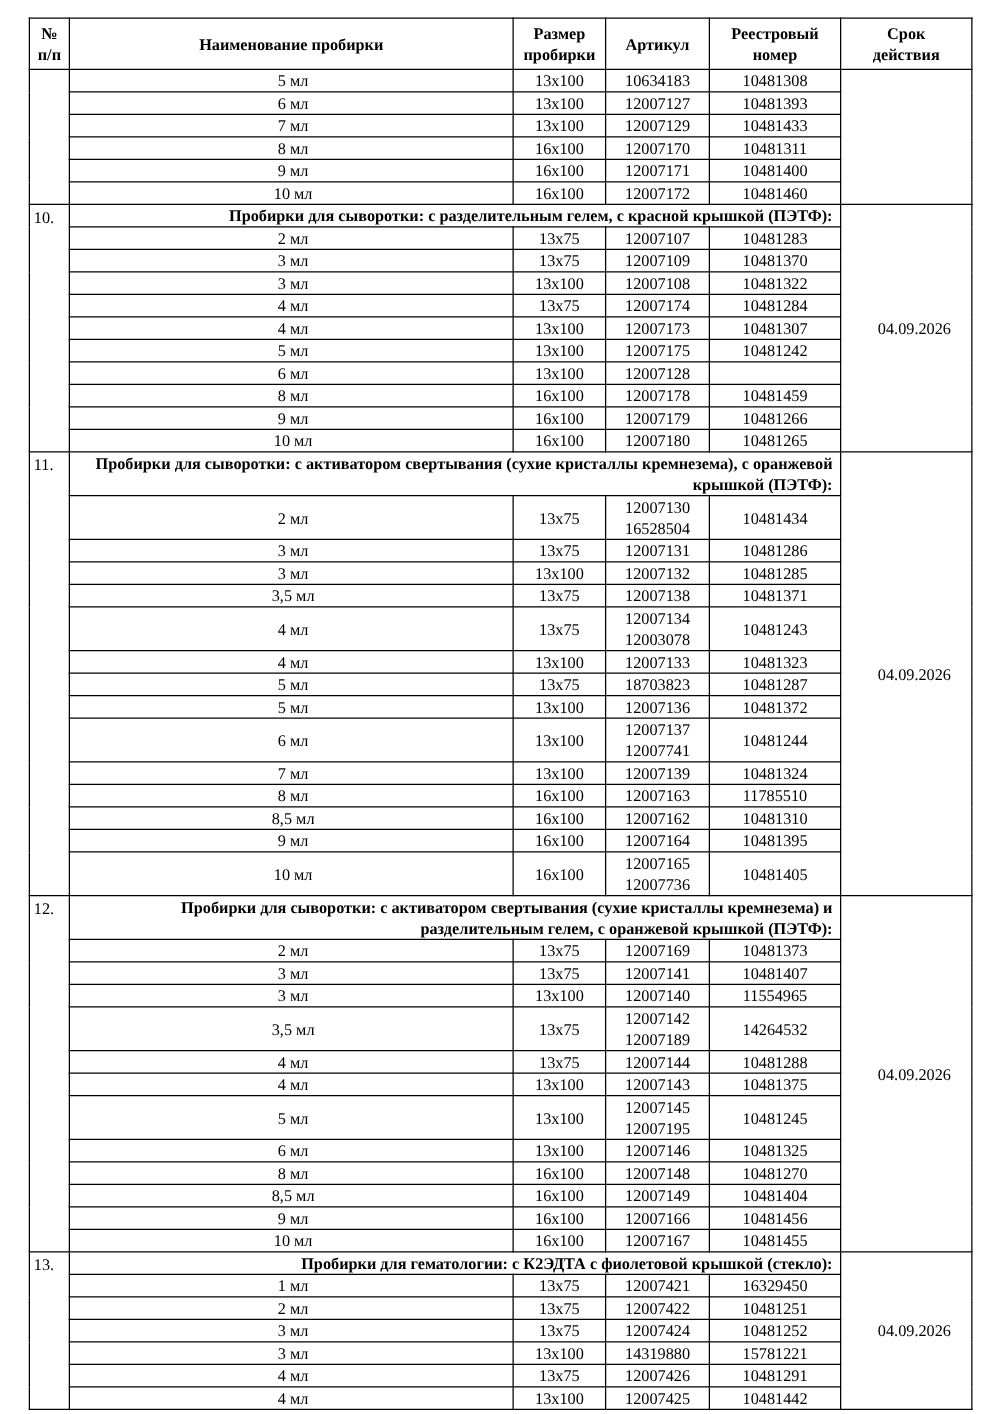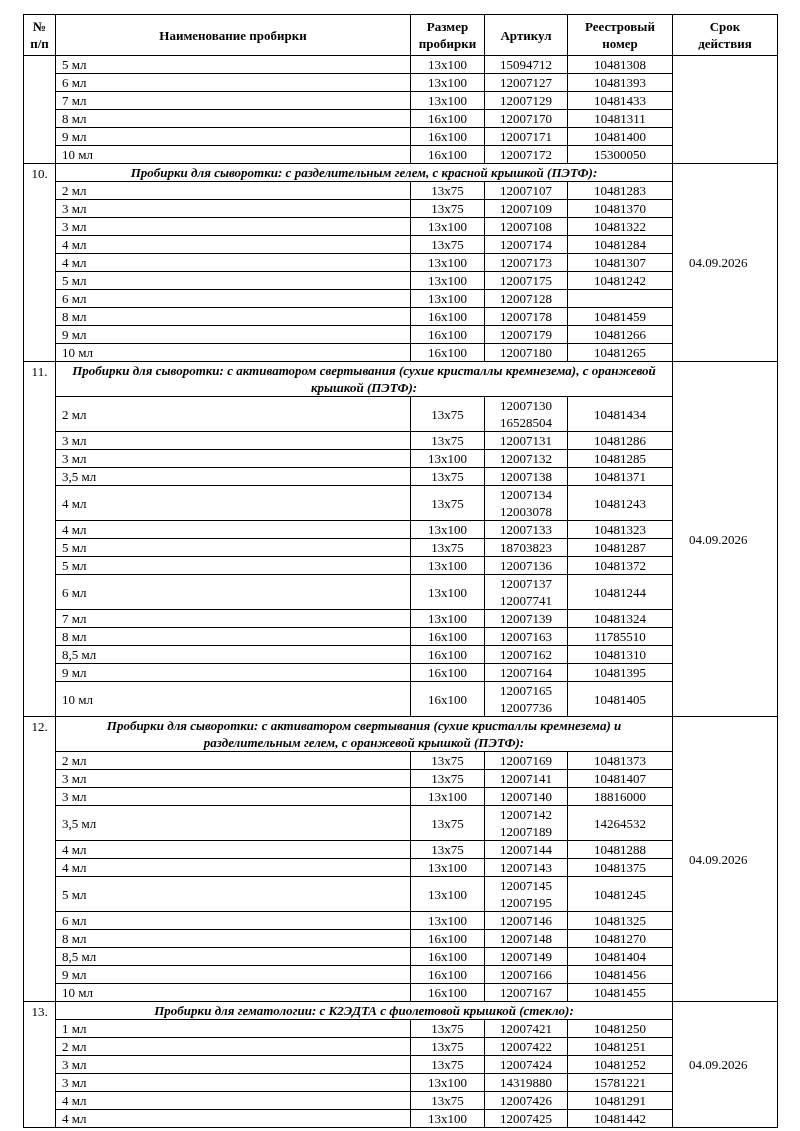--- a/index.html
+++ b/index.html
@@ -31,40 +31,38 @@
     box-sizing: border-box;
   }
   .tube-table th {
     font-weight: bold;
     text-align: center;
     vertical-align: middle;
     white-space: pre-line;
     padding: 3px 2px;
   }
   td.num {
-    text-align: center;
     vertical-align: top;
     padding-top: 1px;
   }
   td.name {
-    text-align: left;
+    text-align: center;
     padding-left: 6px;
   }
   td.size, td.article, td.reg {
     text-align: center;
     white-space: pre-line;
   }
   td.section-title {
-    text-align: center;
+    text-align: right;
     font-weight: bold;
     padding: 0 6px;
-    font-style: italic;
   }
   td.validity {
-    text-align: left;
+    text-align: center;
     vertical-align: middle;
     padding-left: 16px;
   }
 </style>
 </head>
 <body>
 
 <div class="page">
   <table class="tube-table">
     <colgroup>
@@ -87,21 +85,21 @@
 номер</th>
           <th>Срок
 действия</th>
         </tr>
     </thead>
     <tbody>
         <tr>
           <td class="num" rowspan="6"></td>
           <td class="name">5 мл</td>
           <td class="size">13x100</td>
-          <td class="article">15094712</td>
+          <td class="article">10634183</td>
           <td class="reg">10481308</td>
           <td class="validity" rowspan="6"></td>
         </tr>
         <tr>
           <td class="name">6 мл</td>
           <td class="size">13x100</td>
           <td class="article">12007127</td>
           <td class="reg">10481393</td>
         </tr>
         <tr>
@@ -119,21 +117,21 @@
         <tr>
           <td class="name">9 мл</td>
           <td class="size">16x100</td>
           <td class="article">12007171</td>
           <td class="reg">10481400</td>
         </tr>
         <tr>
           <td class="name">10 мл</td>
           <td class="size">16x100</td>
           <td class="article">12007172</td>
-          <td class="reg">15300050</td>
+          <td class="reg">10481460</td>
         </tr>
         <tr>
           <td class="num" rowspan="11">10.</td>
           <td class="section-title" colspan="4">Пробирки для сыворотки: с разделительным гелем, с красной крышкой (ПЭТФ):</td>
           <td class="validity" rowspan="11">04.09.2026</td>
         </tr>
         <tr>
           <td class="name">2 мл</td>
           <td class="size">13x75</td>
           <td class="article">12007107</td>
@@ -300,21 +298,21 @@
         <tr>
           <td class="name">3 мл</td>
           <td class="size">13x75</td>
           <td class="article">12007141</td>
           <td class="reg">10481407</td>
         </tr>
         <tr>
           <td class="name">3 мл</td>
           <td class="size">13x100</td>
           <td class="article">12007140</td>
-          <td class="reg">18816000</td>
+          <td class="reg">11554965</td>
         </tr>
         <tr>
           <td class="name">3,5 мл</td>
           <td class="size">13x75</td>
           <td class="article">12007142
 12007189</td>
           <td class="reg">14264532</td>
         </tr>
         <tr>
           <td class="name">4 мл</td>
@@ -367,21 +365,21 @@
         </tr>
         <tr>
           <td class="num" rowspan="7">13.</td>
           <td class="section-title" colspan="4">Пробирки для гематологии: с К2ЭДТА с фиолетовой крышкой (стекло):</td>
           <td class="validity" rowspan="7">04.09.2026</td>
         </tr>
         <tr>
           <td class="name">1 мл</td>
           <td class="size">13x75</td>
           <td class="article">12007421</td>
-          <td class="reg">10481250</td>
+          <td class="reg">16329450</td>
         </tr>
         <tr>
           <td class="name">2 мл</td>
           <td class="size">13x75</td>
           <td class="article">12007422</td>
           <td class="reg">10481251</td>
         </tr>
         <tr>
           <td class="name">3 мл</td>
           <td class="size">13x75</td>

